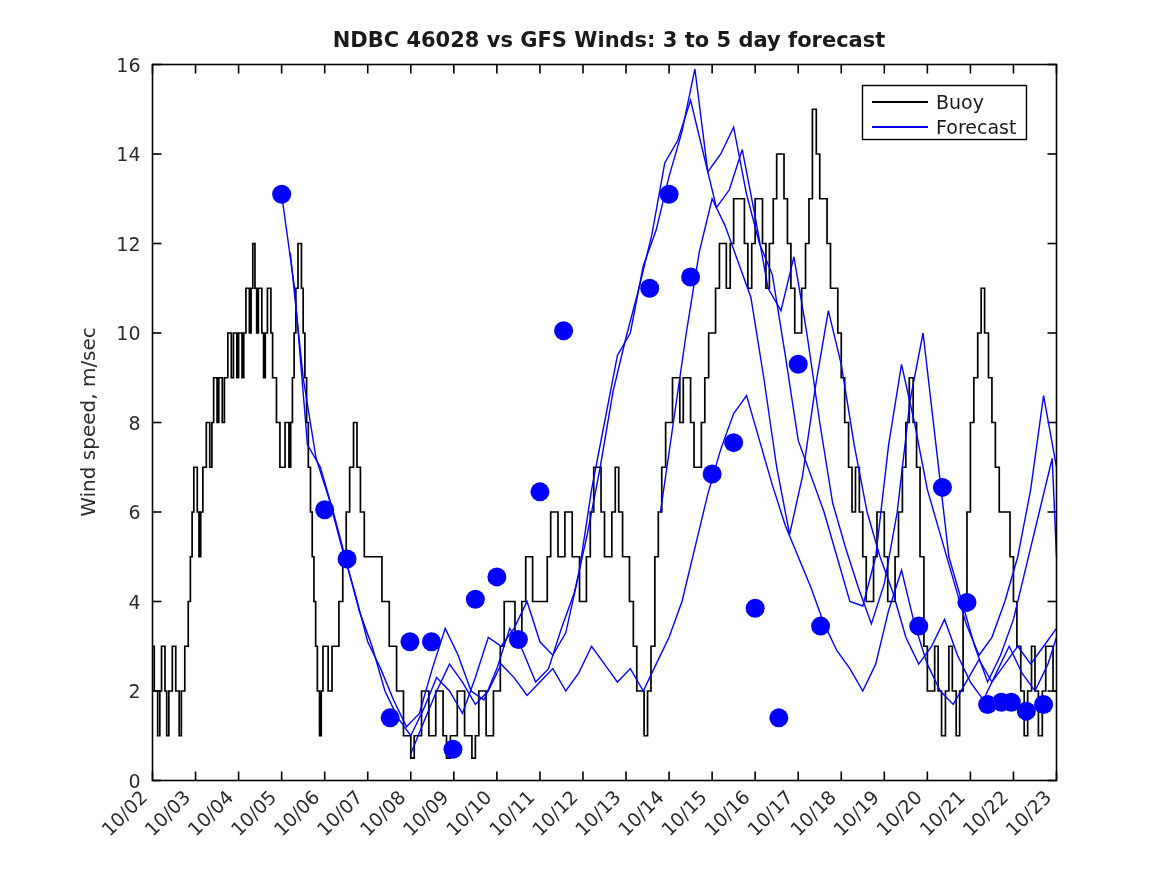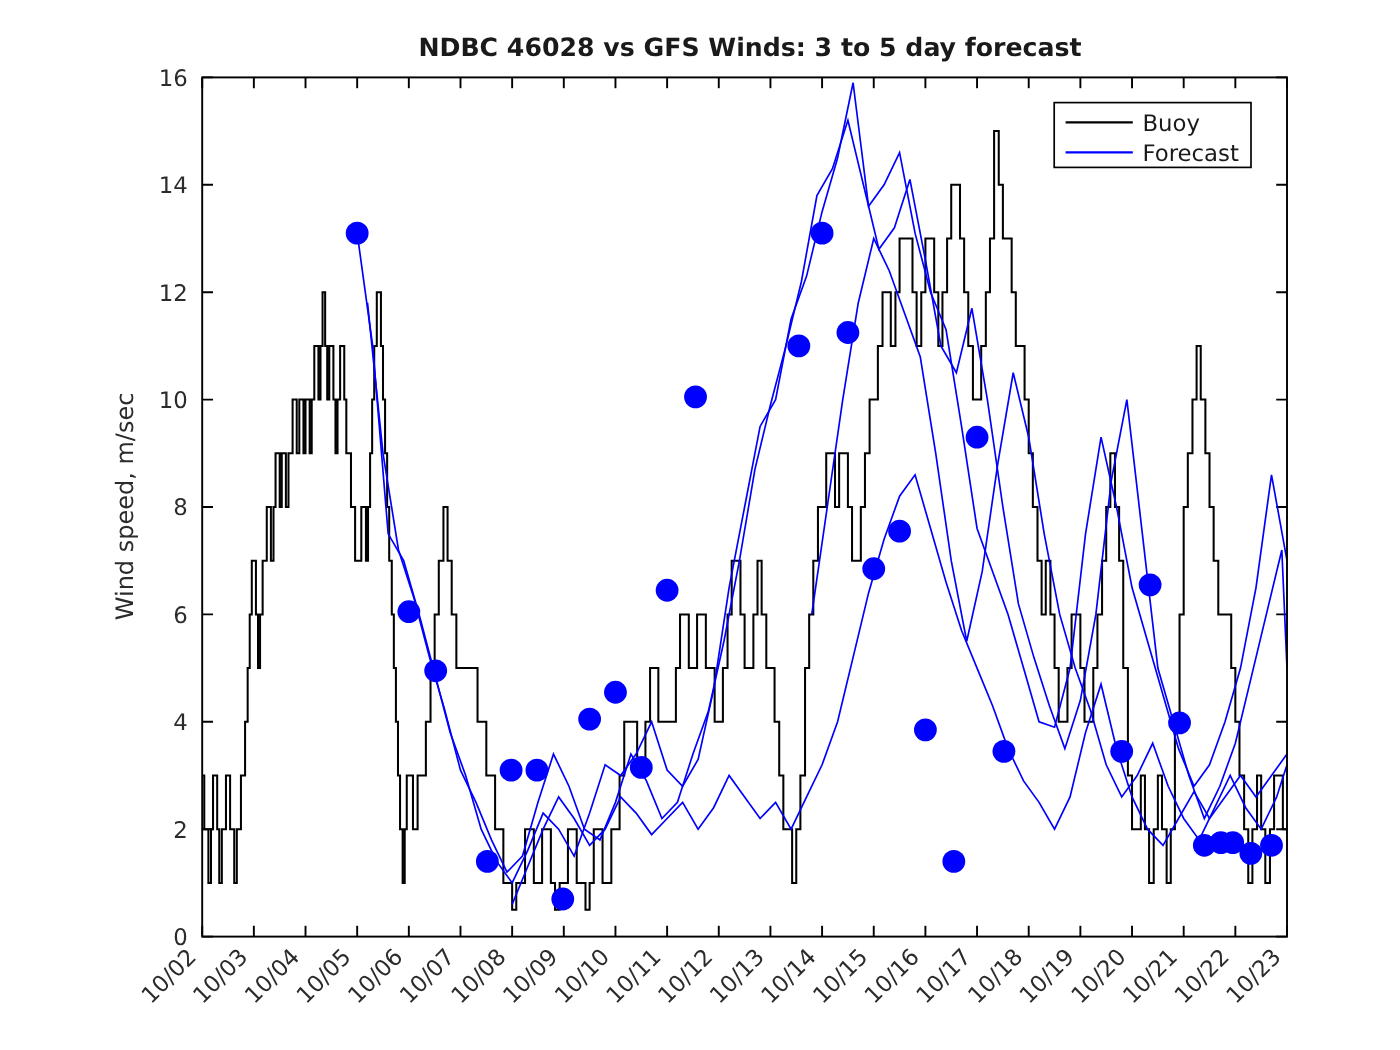--- a/index.html
+++ b/index.html
@@ -1,17 +1,17 @@
 <!DOCTYPE html>
 <html><head>
 <meta charset="utf-8">
 <style>
   html,body{margin:0;padding:0;background:#ffffff;}
   body{width:1167px;height:875px;font-family:"DejaVu Sans",sans-serif;overflow:hidden;}
-  #fig{position:relative;width:932px;height:875px;background:#fff;margin-left:16px;}
+  #fig{position:relative;width:932px;height:875px;background:#fff;}
   svg{display:block;}
   .ttl{font-family:"DejaVu Sans",sans-serif;font-size:21px;font-weight:bold;fill:#1a1a1a;}
   .axlbl{font-family:"DejaVu Sans",sans-serif;font-size:20px;fill:#2b2b2b;}
   .tick{font-family:"DejaVu Sans",sans-serif;font-size:19px;fill:#2b2b2b;}
   .xtick{font-family:"DejaVu Sans",sans-serif;font-size:19px;fill:#2b2b2b;}
   .lgtxt{font-family:"DejaVu Sans",sans-serif;font-size:19px;fill:#1a1a1a;}
 </style>
 </head>
 <body>
 

